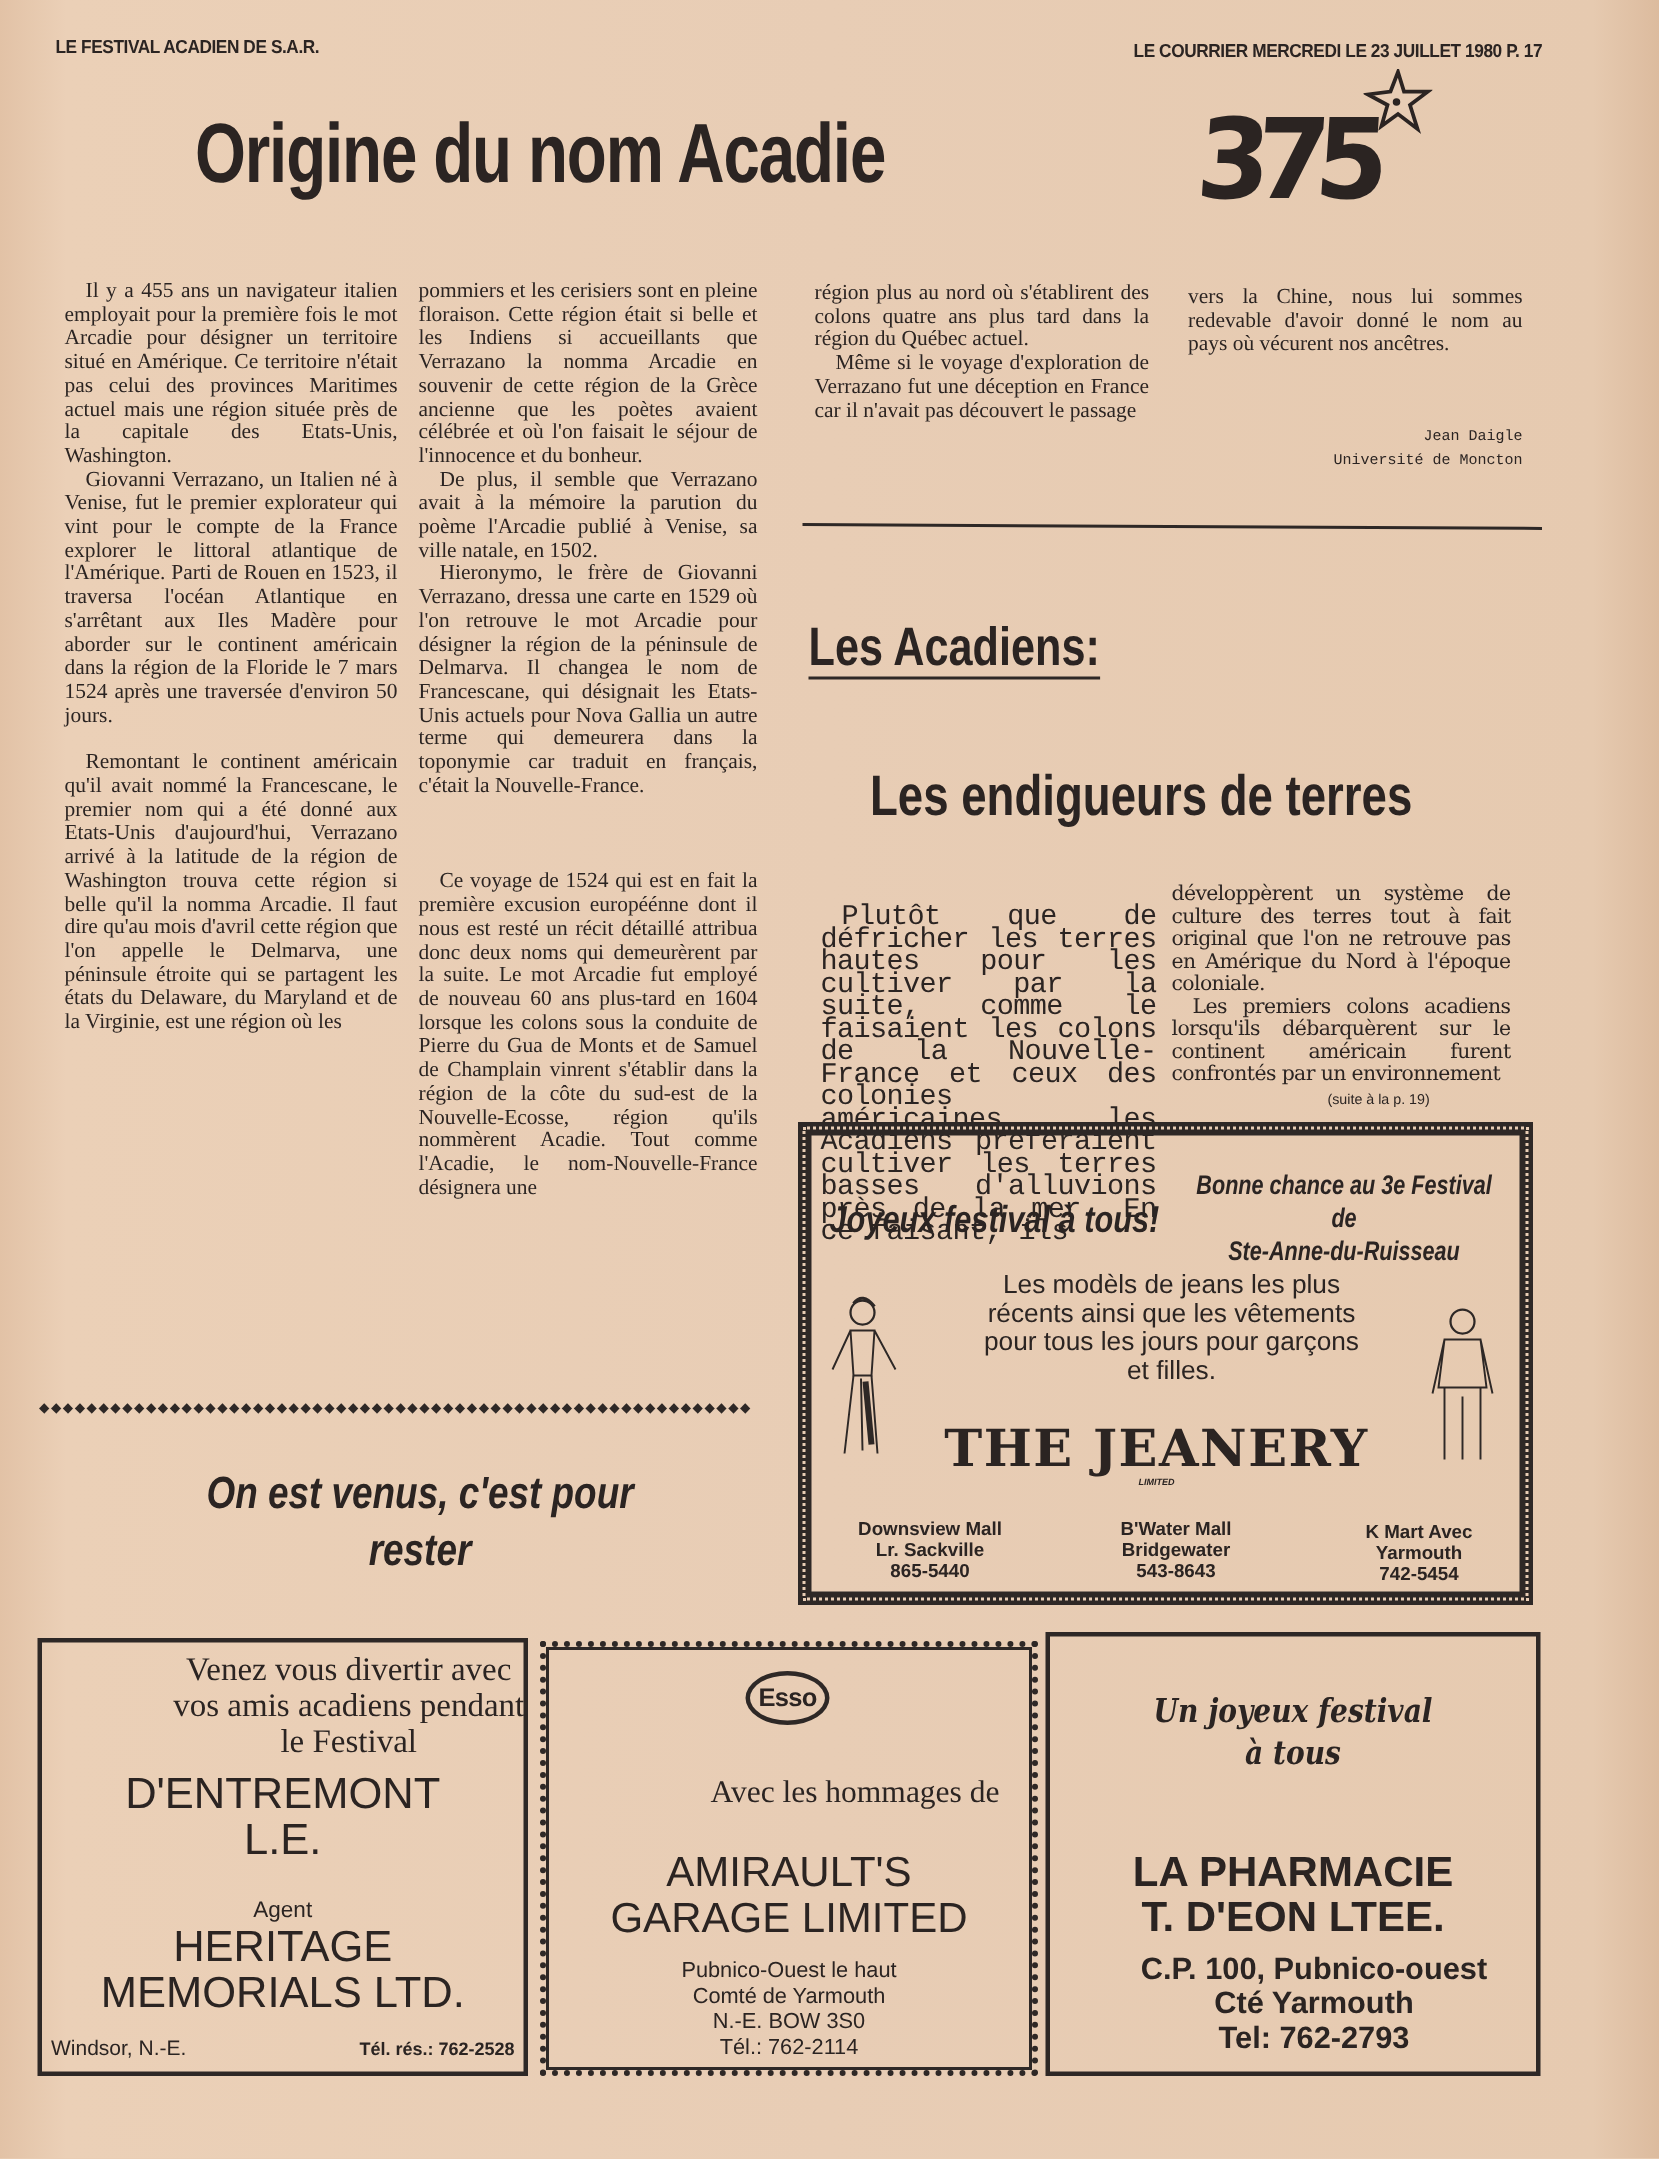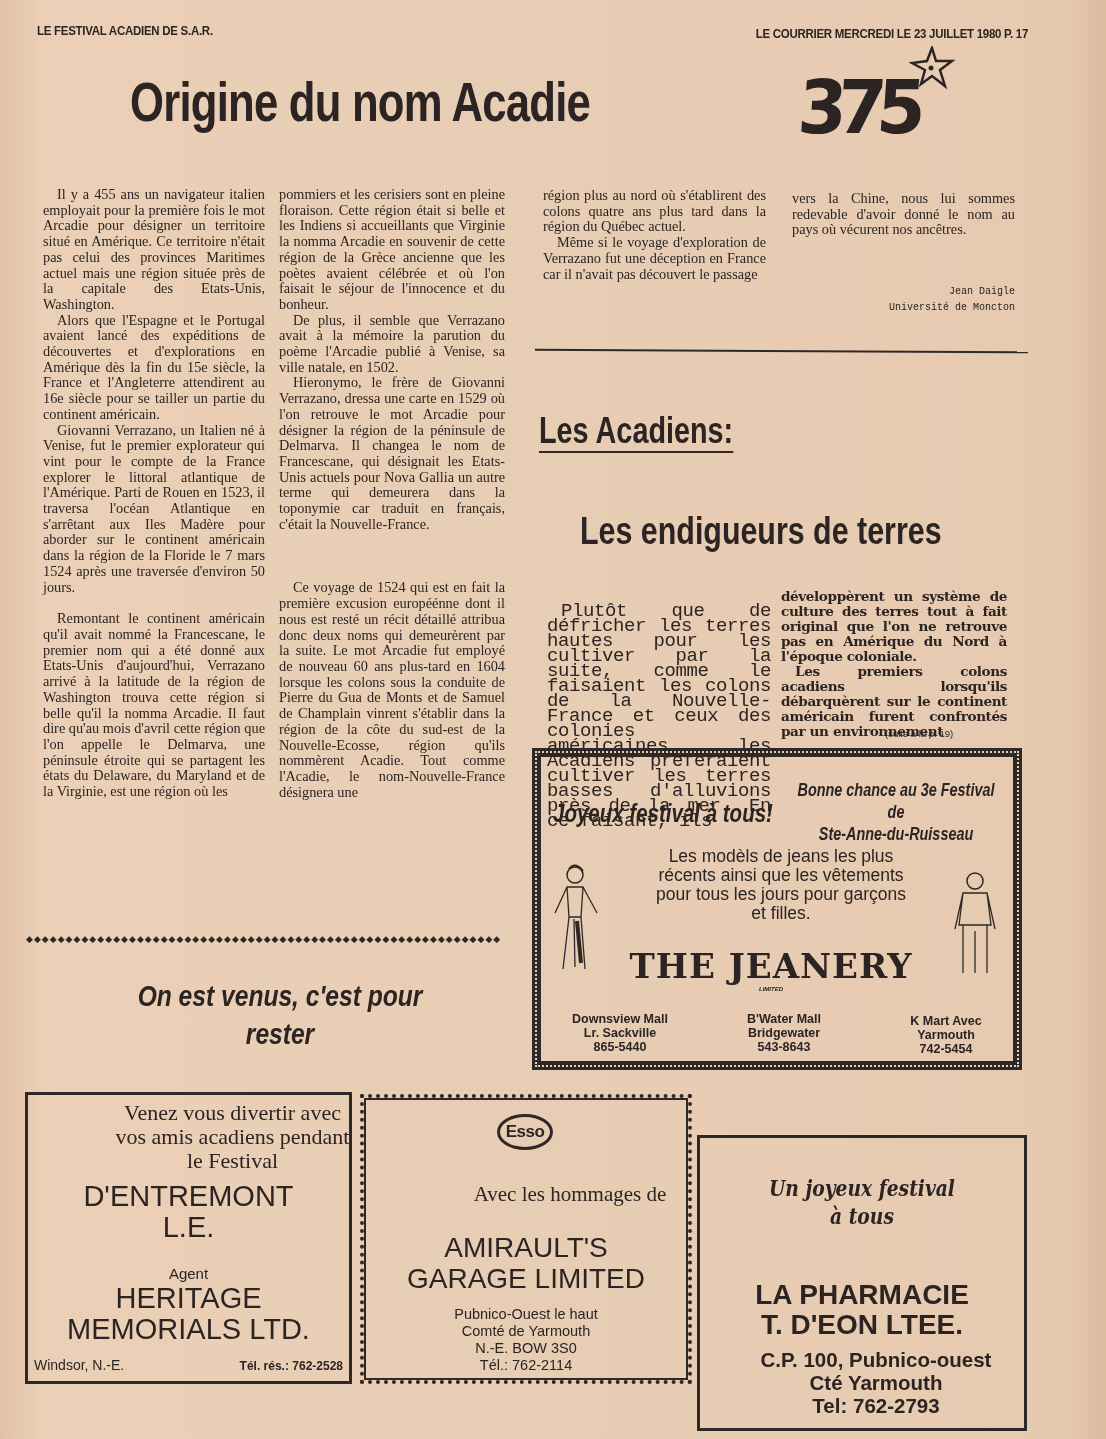--- a/index.html
+++ b/index.html
@@ -41,27 +41,26 @@
 <div class="abs" style="left:795px;top:62px;width:160px;height:90px;">
   <div class="logo375" style="position:absolute;left:0;top:8px;color:#2b2422;">375</div>
   <svg style="position:absolute;left:114px;top:-16px;" width="46" height="44" viewBox="0 0 46 44">
     <path d="M23 2 L27 15 L43 15 L31 24 L36 40 L23 30 L12 38 L16 24 L3 17 L18 15 Z" fill="#e8cdb5" stroke="#2b2422" stroke-width="2.5"></path>
     <circle cx="22" cy="22" r="2.5" fill="#2b2422"></circle>
   </svg>
 </div>
 
 <div class="col" style="left:43px;top:187px;width:222px;">
   <p>Il y a 455 ans un navigateur italien employait pour la première fois le mot Arcadie pour désigner un territoire situé en Amérique. Ce territoire n'était pas celui des provinces Maritimes actuel mais une région située près de la capitale des Etats-Unis, Washington.</p>
-  <p>Alors que l'Espagne et le Portugal avaient lancé des expéditions de découvertes et d'explorations en Amérique dès la fin du 15e siècle, la France et l'Angleterre attendirent au 16e siècle pour se tailler un partie du continent américain.</p>
   <p>Giovanni Verrazano, un Italien né à Venise, fut le premier explorateur qui vint pour le compte de la France explorer le littoral atlantique de l'Amérique. Parti de Rouen en 1523, il traversa l'océan Atlantique en s'arrêtant aux Iles Madère pour aborder sur le continent américain dans la région de la Floride le 7 mars 1524 après une traversée d'environ 50 jours.</p>
   <p class="gap">Remontant le continent américain qu'il avait nommé la Francescane, le premier nom qui a été donné aux Etats-Unis d'aujourd'hui, Verrazano arrivé à la latitude de la région de Washington trouva cette région si belle qu'il la nomma Arcadie. Il faut dire qu'au mois d'avril cette région que l'on appelle le Delmarva, une péninsule étroite qui se partagent les états du Delaware, du Maryland et de la Virginie, est une région où les</p>
 </div>
 
 <div class="col" style="left:279px;top:187px;width:226px;">
-  <p style="text-indent:0">pommiers et les cerisiers sont en pleine floraison. Cette région était si belle et les Indiens si accueillants que Virginie la nomma Arcadie en souvenir de cette région de la Grèce ancienne que les poètes avaient célébrée et où l'on faisait le séjour de l'innocence et du bonheur.</p>
+  <p style="text-indent:0">pommiers et les cerisiers sont en pleine floraison. Cette région était si belle et les Indiens si accueillants que Verrazano la nomma Arcadie en souvenir de cette région de la Grèce ancienne que les poètes avaient célébrée et où l'on faisait le séjour de l'innocence et du bonheur.</p>
   <p>De plus, il semble que Verrazano avait à la mémoire la parution du poème l'Arcadie publié à Venise, sa ville natale, en 1502.</p>
   <p>Hieronymo, le frère de Giovanni Verrazano, dressa une carte en 1529 où l'on retrouve le mot Arcadie pour désigner la région de la péninsule de Delmarva. Il changea le nom de Francescane, qui désignait les Etats-Unis actuels pour Nova Gallia un autre terme qui demeurera dans la toponymie car traduit en français, c'était la Nouvelle-France.</p>
   <p style="margin-top:48px">Ce voyage de 1524 qui est en fait la première excusion européénne dont il nous est resté un récit détaillé attribua donc deux noms qui demeurèrent par la suite. Le mot Arcadie fut employé de nouveau 60 ans plus-tard en 1604 lorsque les colons sous la conduite de Pierre du Gua de Monts et de Samuel de Champlain vinrent s'établir dans la région de la côte du sud-est de la Nouvelle-Ecosse, région qu'ils nommèrent Acadie. Tout comme l'Acadie, le nom-Nouvelle-France désignera une</p>
 </div>
 
 <div class="col" style="left:543px;top:188px;width:223px;">
   <p style="text-indent:0">région plus au nord où s'établirent des colons quatre ans plus tard dans la région du Québec actuel.</p>
   <p>Même si le voyage d'exploration de Verrazano fut une déception en France car il n'avait pas découvert le passage</p>
 </div>
 
@@ -74,21 +73,21 @@
 </div>
 
 <div class="rule" style="left:535px;top:350px;width:493px;transform:rotate(0.3deg);"></div>
 
 <div class="abs h2" style="left:539px;top:413px;font-size:36px;transform:scaleX(0.8);border-bottom:2px solid #2e2826;padding-bottom:2px;">Les Acadiens:</div>
 <div class="abs h2" style="left:580px;top:512px;font-size:38px;transform:scaleX(0.8);">Les endigueurs de terres</div>
 
 <div class="col" style="left:547px;top:604px;width:224px;font-size:19px;line-height:15px;font-family:Liberation Mono, monospace;letter-spacing:-0.4px;">
   <p>Plutôt que de défricher les terres hautes pour les cultiver par la suite, comme le faisaient les colons de la Nouvelle-France et ceux des colonies américaines, les Acadiens préféraient cultiver les terres basses d'alluvions près de la mer. En ce faisant, ils</p>
 </div>
-<div class="col" style="left:781px;top:589px;width:226px;font-size:13.6px;line-height:15px;font-family:'DejaVu Serif',serif;letter-spacing:-0.4px;font-weight:bold;">
+<div class="col" style="left:781px;top:589px;width:226px;font-size:13.6px;line-height:15px;font-family:'DejaVu Serif',serif;letter-spacing:-0.4px;">
   <p style="text-indent:0">développèrent un système de culture des terres tout à fait original que l'on ne retrouve pas en Amérique du Nord à l'époque coloniale.</p>
   <p>Les premiers colons acadiens lorsqu'ils débarquèrent sur le continent américain furent confrontés par un environnement</p>
 </div>
 <div class="abs sans" style="left:885px;top:728px;font-size:9.5px;">(suite à la p. 19)</div>
 
 <div class="diamonds" style="left:26px;top:935px;width:494px;">
   <span id="diamondFill">◆◆◆◆◆◆◆◆◆◆◆◆◆◆◆◆◆◆◆◆◆◆◆◆◆◆◆◆◆◆◆◆◆◆◆◆◆◆◆◆◆◆◆◆◆◆◆◆◆◆◆◆◆◆◆◆◆◆◆◆</span>
 </div>
 
 <div class="abs italic-bold center" style="left:40px;top:977px;width:480px;font-size:30px;line-height:38px;transform:scaleX(0.82);transform-origin:center top;">
@@ -169,21 +168,21 @@
     <div>GARAGE LIMITED</div>
   </div>
   <div class="sans center" style="position:absolute;left:0;top:208px;width:324px;font-size:14.5px;line-height:17px;">
     <div>Pubnico-Ouest le haut</div>
     <div>Comté de Yarmouth</div>
     <div>N.-E. BOW 3S0</div>
     <div>Tél.: 762-2114</div>
   </div>
 </div>
 
-<div class="adbox" style="left:697px;top:1088px;width:330px;height:296px;border:3px solid #2e2826;margin-top:47px;">
+<div class="adbox" style="left:697px;top:1088px;width:330px;height:296px;border:3px solid #2e2826;">
   <div class="center" style="position:absolute;left:0;top:36px;width:324px;font-family:'DejaVu Serif',serif;font-style:italic;font-weight:bold;font-size:22px;line-height:28px;transform:scaleX(0.85);transform-origin:center top;">
     <div>Un joyeux festival</div>
     <div>à tous</div>
   </div>
   <div class="sans center" style="position:absolute;left:0;top:142px;width:324px;font-weight:bold;font-size:28px;line-height:30px;">
     <div>LA PHARMACIE</div>
     <div>T. D'EON LTEE.</div>
   </div>
   <div class="sans center" style="position:absolute;left:0;top:210px;width:324px;font-weight:bold;font-size:20.5px;line-height:23px;padding-left:14px;">
     <div>C.P. 100, Pubnico-ouest</div>

